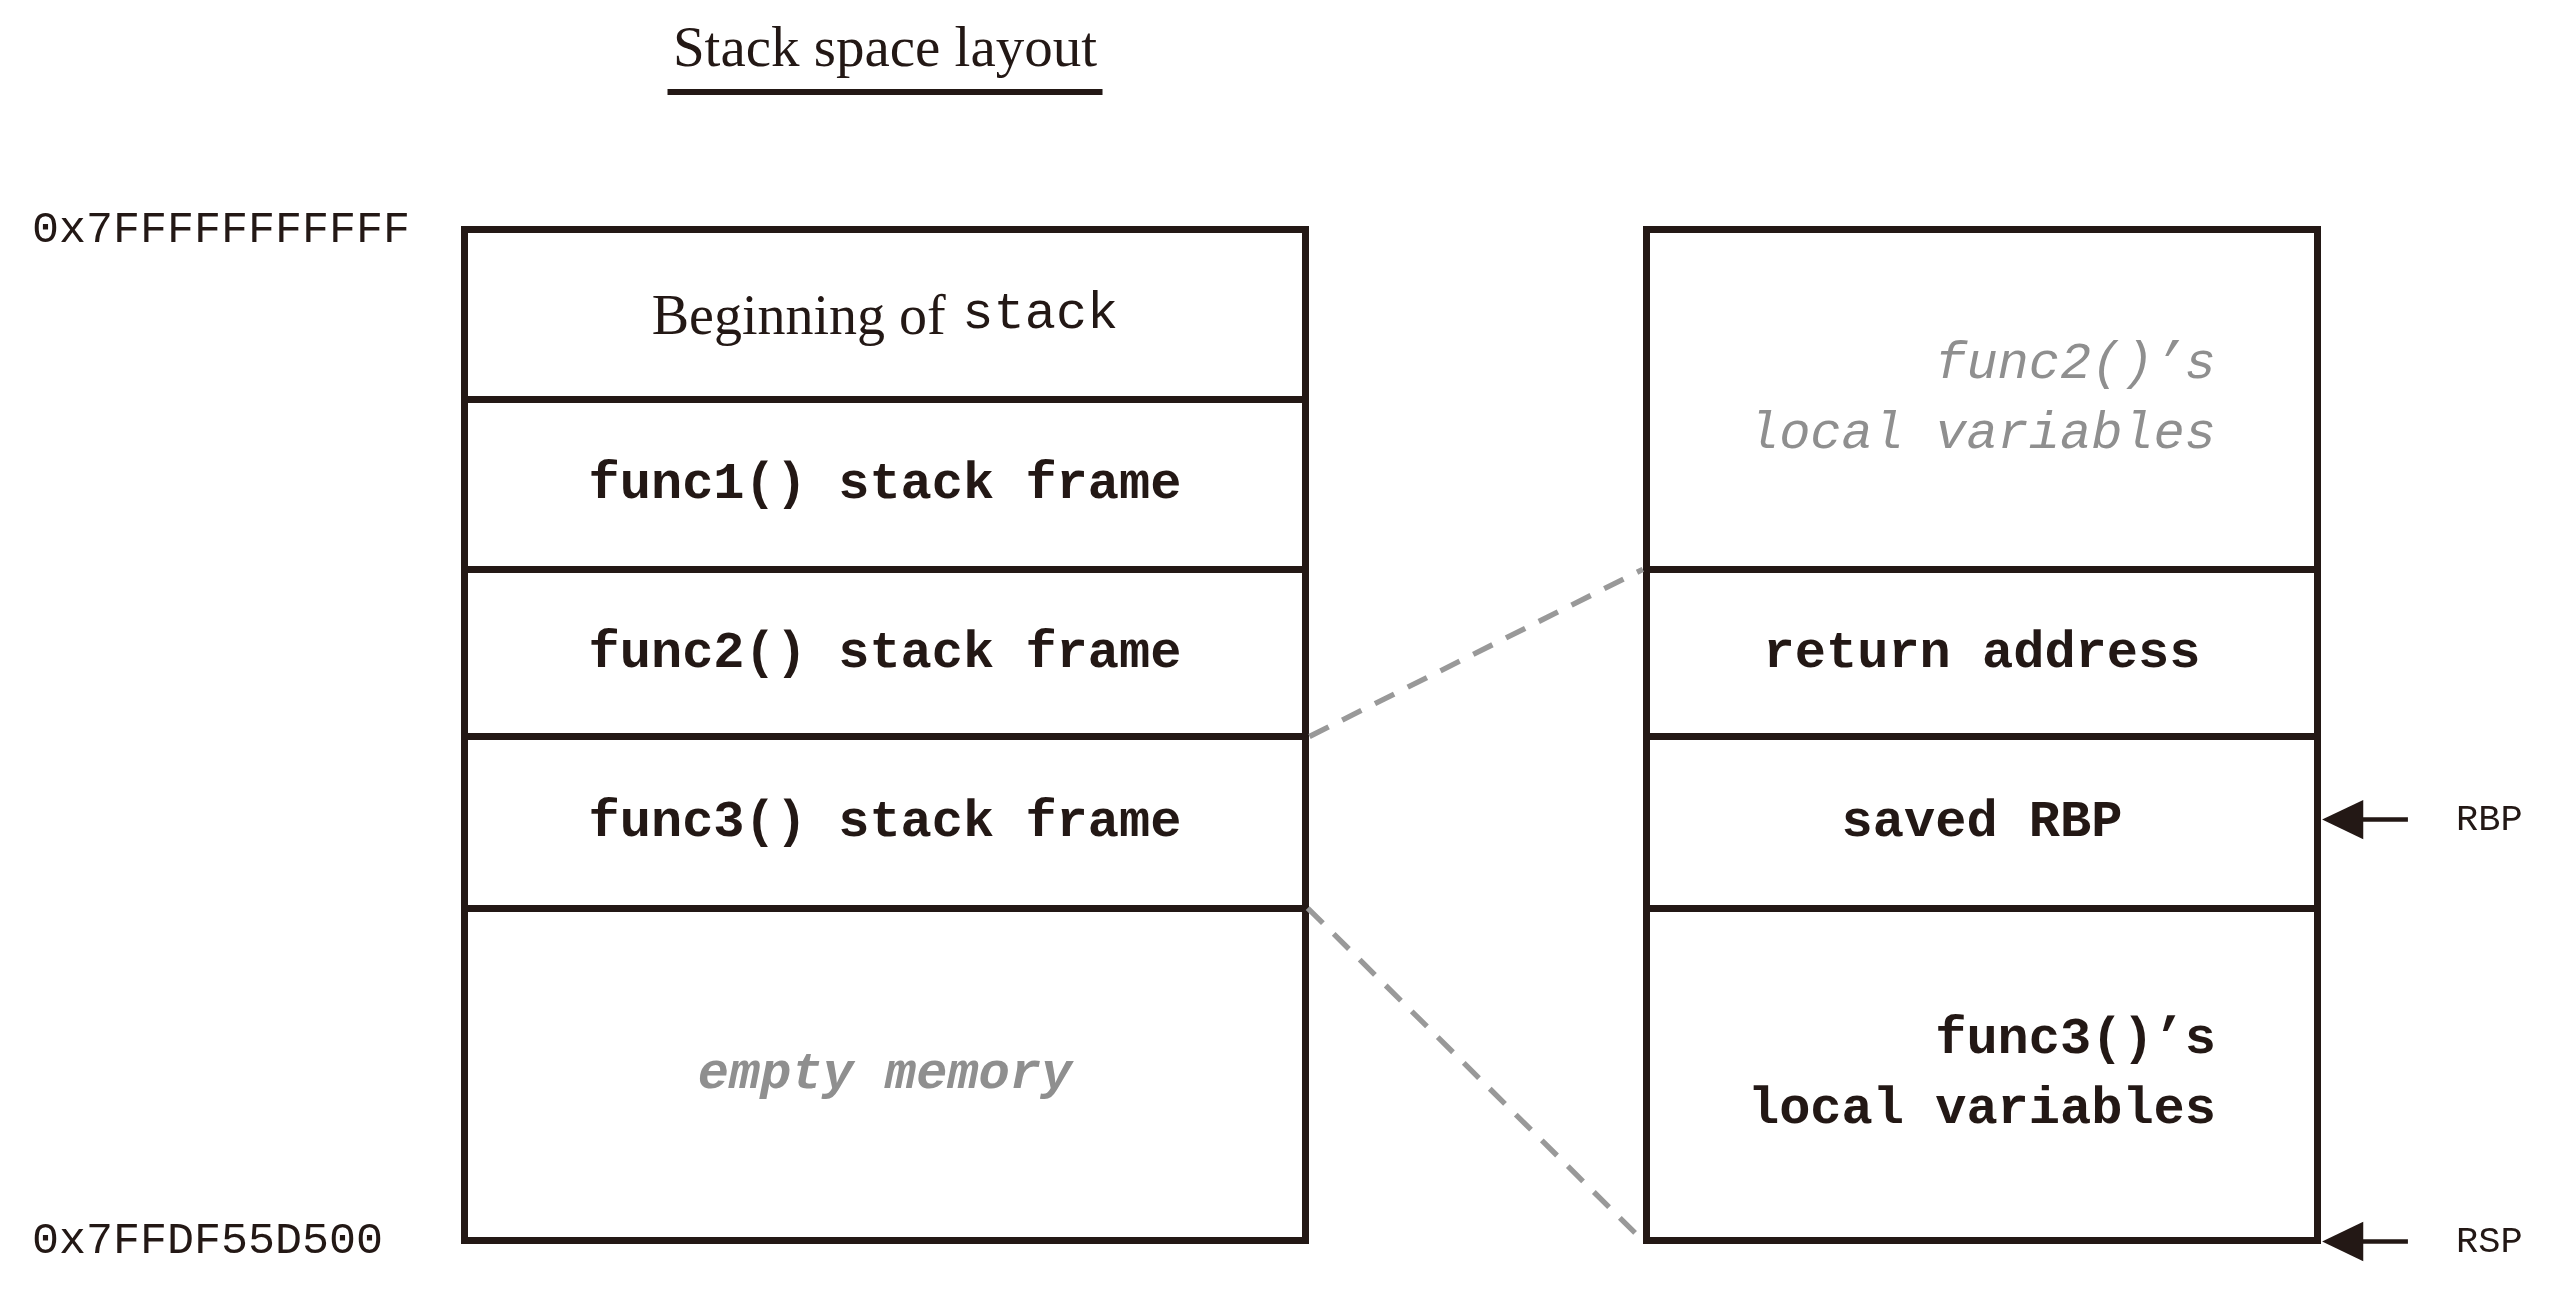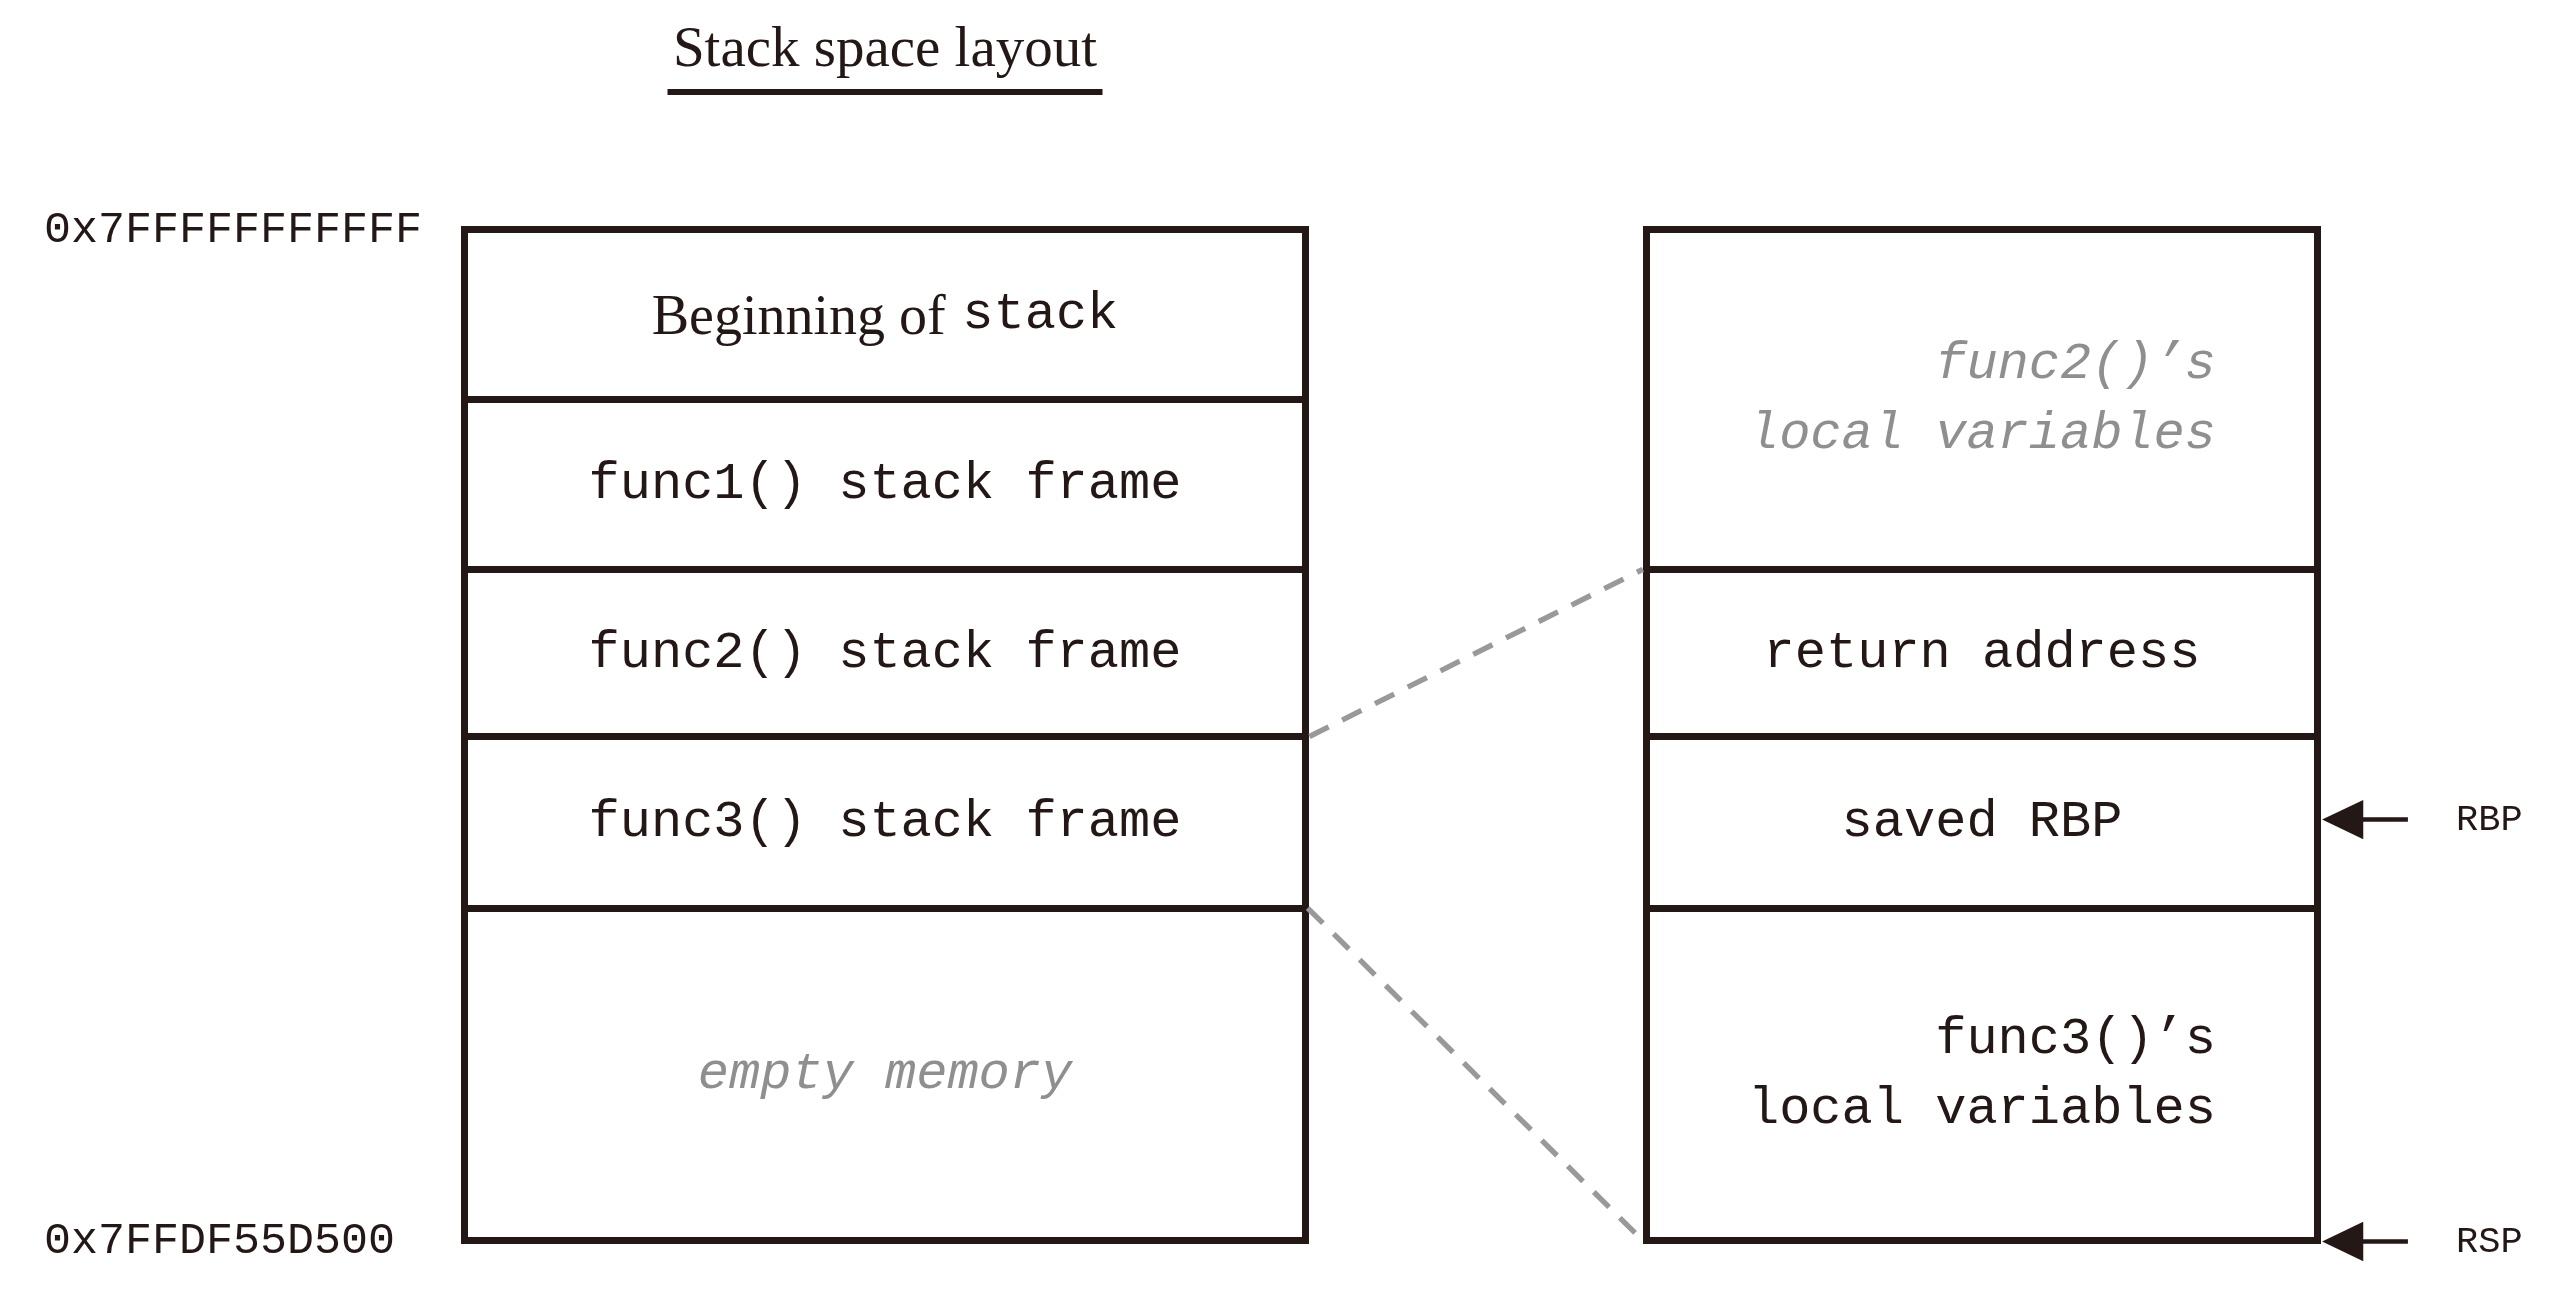--- a/index.html
+++ b/index.html
@@ -18,21 +18,21 @@
     font-family:"Liberation Serif", serif;
     font-size:57px;
     line-height:1.25;
     color:#231815;
     border-bottom:6.3px solid #231815;
     padding:0 5.4px 7.2px 5.4px;
     white-space:nowrap;
   }
   .addr{
     position:absolute;
-    left:44px;
+    left:32px;
     transform:translateY(-50%);
     font-size:45px;
     white-space:nowrap;
     color:#231815;
   }
   .membox{
     position:absolute;
     top:226px;
     height:1018px;
     border:7.2px solid #231815;
@@ -45,21 +45,21 @@
   #stack-frame-box{left:1643px;width:678px;}
   .cell{
     display:flex;
     align-items:center;
     justify-content:center;
     box-sizing:border-box;
     font-size:52px;
     white-space:nowrap;
     text-align:center;
   }
-  .cell.rule{border-top:7.2px solid #231815;}
+  .cell.rule{border-top:7.2px solid #231815;font-weight:bold;}
   .cell .serif{
     font-family:"Liberation Serif", serif;
     font-size:56px;
     text-align:right;
   }
   .cell .code{margin-left:0.32em;}
   .ghost{
     color:#8f8f8f;
     font-style:italic;
   }

